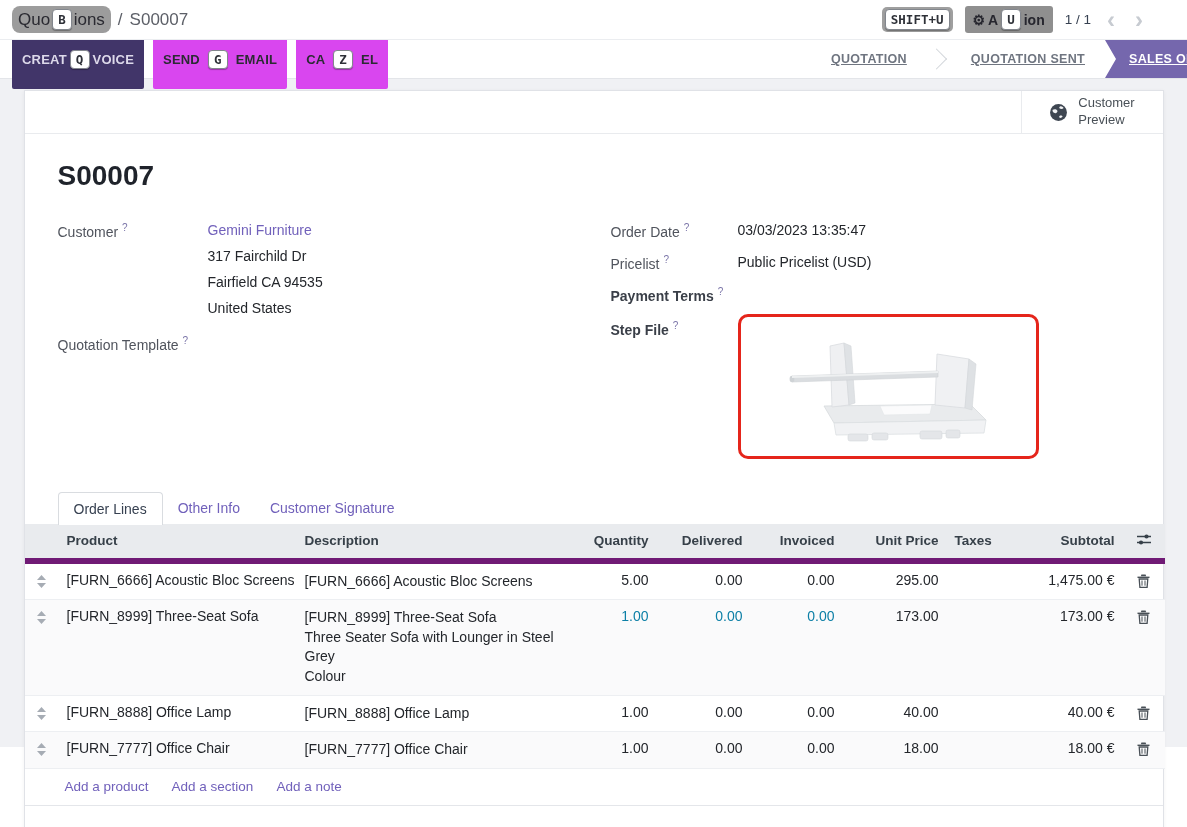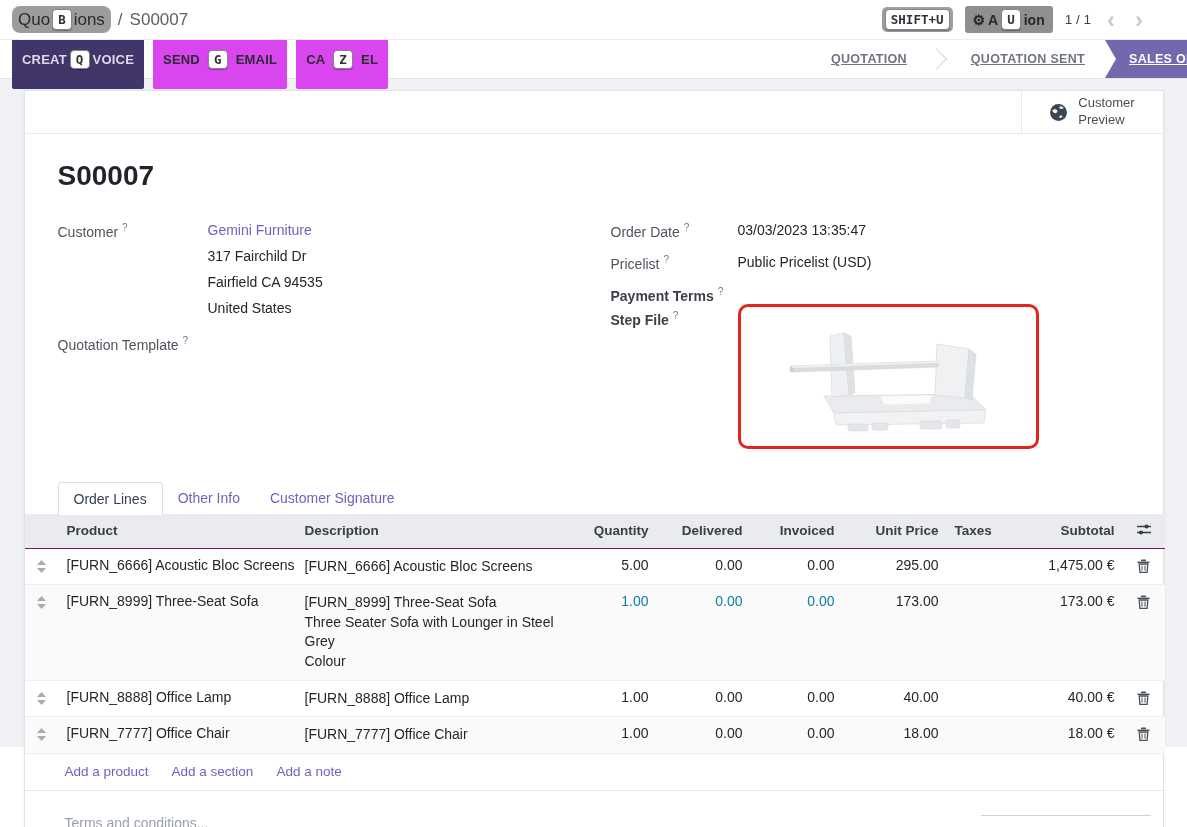--- a/index.html
+++ b/index.html
@@ -86,21 +86,21 @@
   .tab { font-size:14px; padding:8px 15px; cursor:pointer; color:#7161bb; white-space:nowrap; }
   .tab.active {
     background:#fff; border:1px solid #d9dce0; border-bottom:none;
     border-radius:4px 4px 0 0; color:#374151; margin-bottom:-1px; position:relative; z-index:2;
   }
 
   
   table.olines { width:100%; border-collapse:collapse; table-layout:fixed; }
   .olines th {
     background:#e9ebee; font-size:13.5px; font-weight:bold; color:#374049;
-    padding:9px 8px; text-align:left; border-bottom:1px solid #701a75; white-space:nowrap;
+    padding:9px 8px; text-align:left; border-bottom:6px solid #701a75; white-space:nowrap;
   }
   .olines th.num, .olines td.num { text-align:right; }
   .olines td { font-size:14px; color:#23262b; padding:8px 8px; border-bottom:1px solid #edeff2; vertical-align:top; white-space:nowrap; overflow:hidden; }
   .olines td.wrap { white-space:normal; }
   tr.striped { background:#fafafb; }
   td.blue { color:#0c7fa6; }
   .handle-cell { text-align:center; padding-top:11px !important; cursor:grab; }
   .desc-line { line-height:1.4; }
   .trash-cell { text-align:center; cursor:pointer; padding-top:10px !important; }
   .icon-head { text-align:center !important; cursor:pointer; }
@@ -208,21 +208,21 @@
 
         <div class="fields-col-right">
           <div class="field-row">
             <span class="field-label"><span>Order Date</span> <sup class="q-mark">?</sup></span>
             <span class="field-value">03/03/2023 13:35:47</span>
           </div>
           <div class="field-row">
             <span class="field-label"><span>Pricelist</span> <sup class="q-mark">?</sup></span>
             <span class="field-value">Public Pricelist (USD)</span>
           </div>
-          <div class="field-row" style="margin-bottom:4px;">
+          <div class="field-row" style="margin-bottom:14px;">
             <span class="field-label bold"><span>Payment Terms</span> <sup class="q-mark">?</sup></span>
             <span class="field-value"></span>
           </div>
           <div class="field-row">
             <span class="field-label bold"><span>Step File</span> <sup class="q-mark">?</sup></span>
             <div class="stepfile-box">
               <svg width="232" height="112" viewBox="0 0 232 112">
 
                 <polygon points="52,76 198,74 214,90 62,93" fill="#e9ebed" stroke="#d7dadd" stroke-width="0.8"></polygon>
                 <polygon points="62,93 214,90 212,103 64,105" fill="#f1f2f4" stroke="#dcdfe2" stroke-width="0.8"></polygon>

